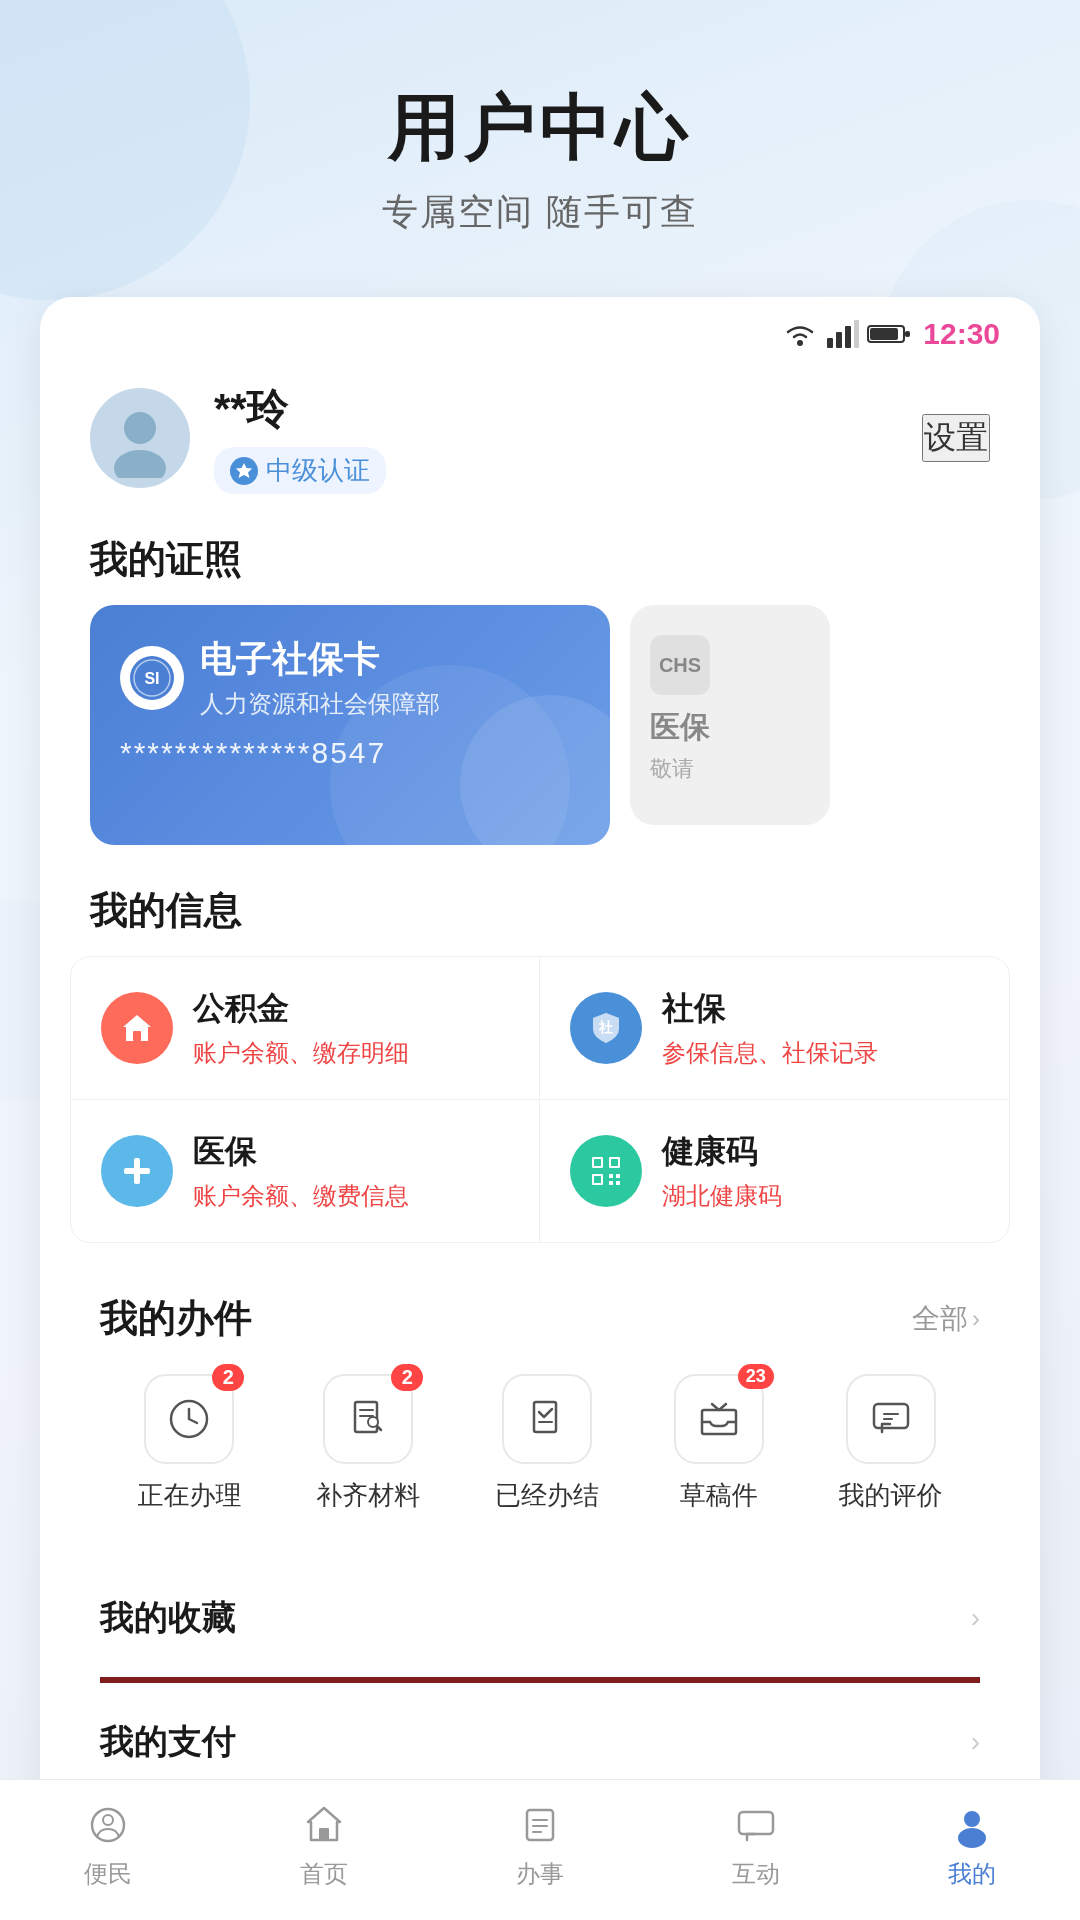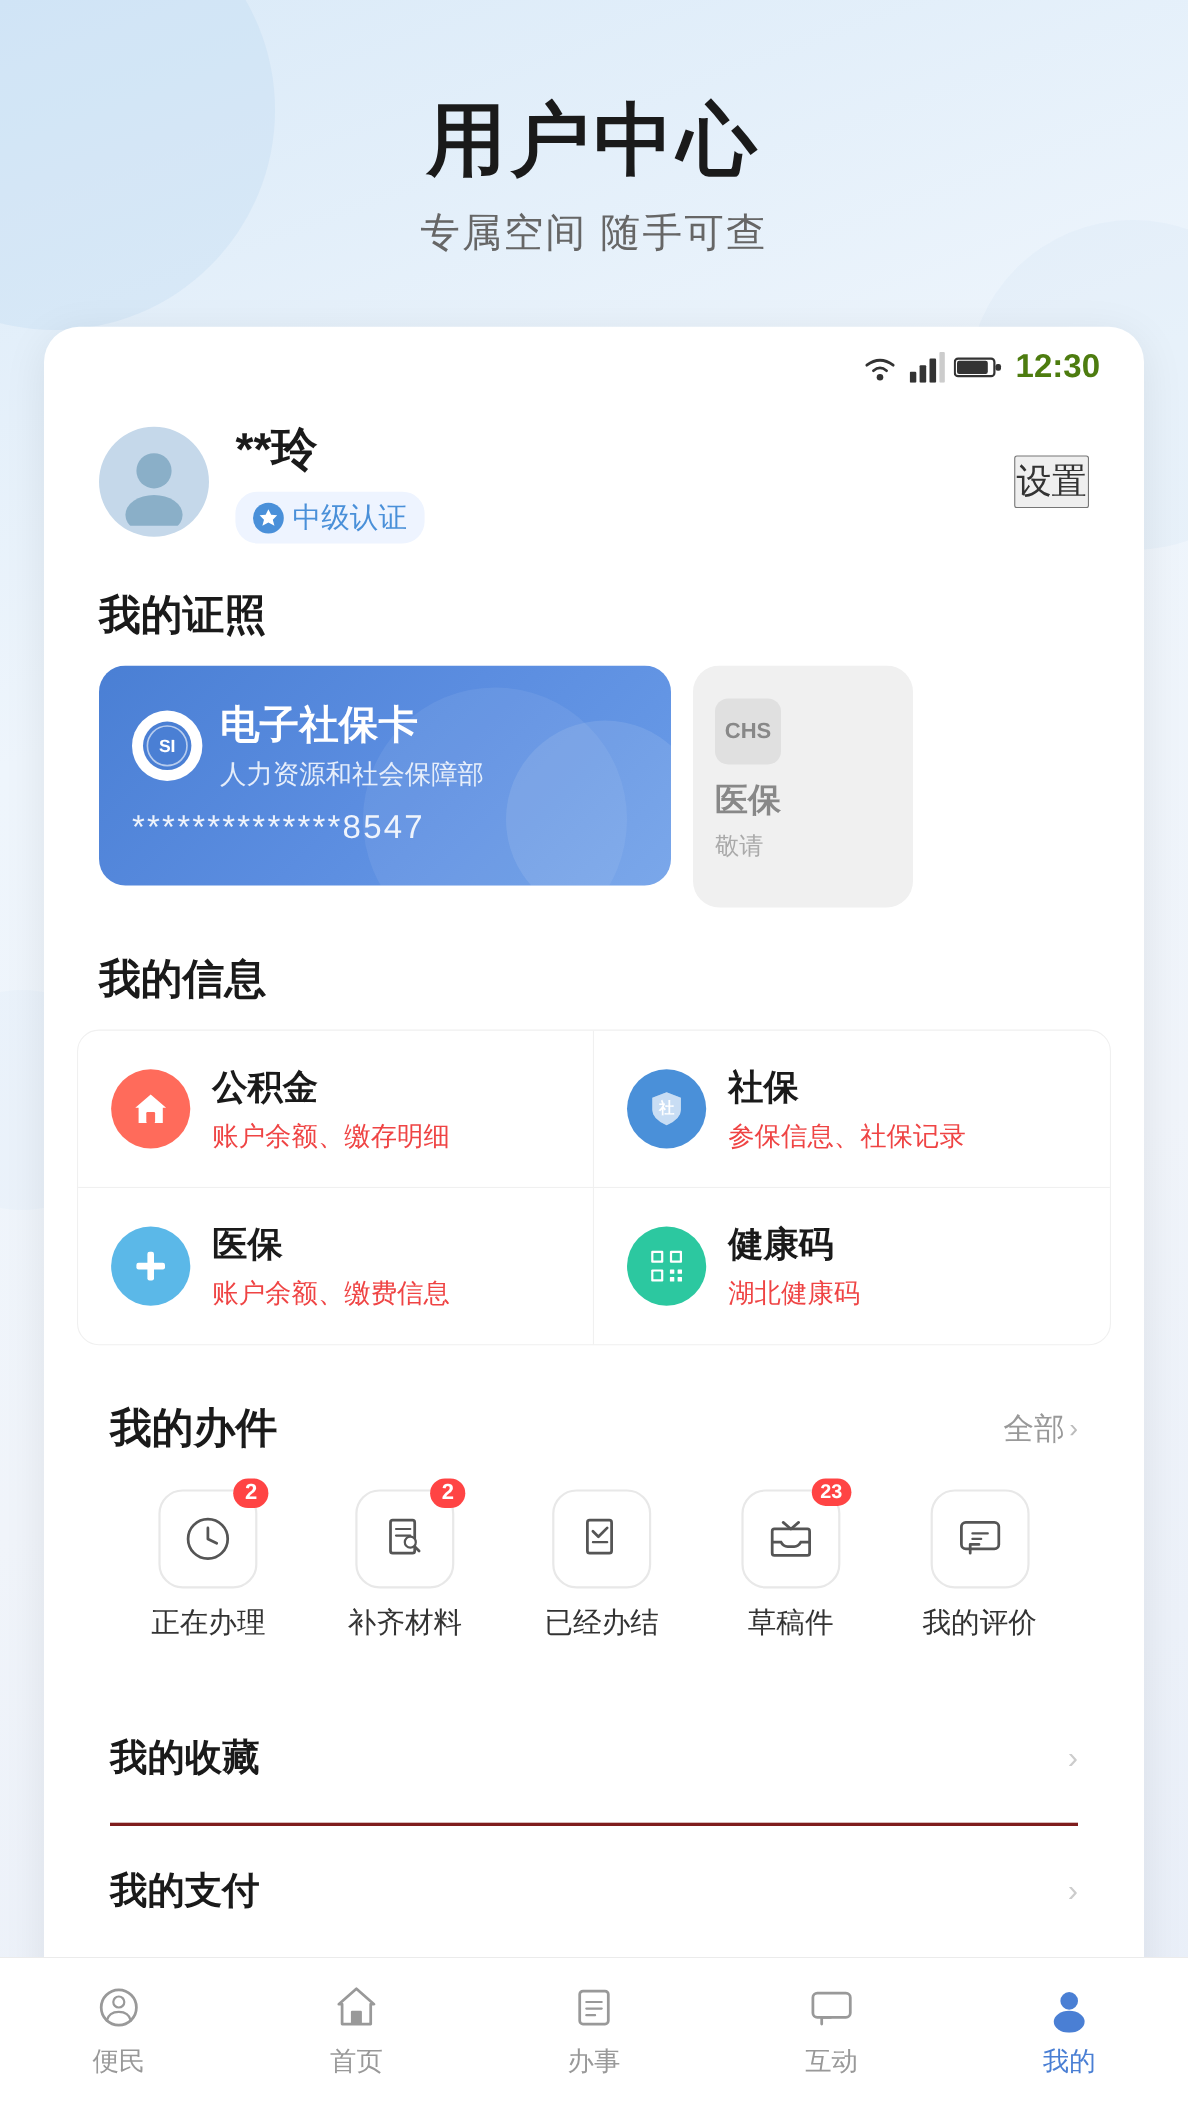--- a/index.html
+++ b/index.html
@@ -61,21 +61,21 @@
       gap: 12px;
     }
     .status-icons {
       display: flex;
       align-items: center;
       gap: 8px;
     }
     .status-time {
       font-size: 30px;
       font-weight: 600;
-      color: #4d7c0f;
+      color: #ec4899;
     }
 
     
     .user-section {
       display: flex;
       align-items: center;
       justify-content: space-between;
       padding: 20px 50px 30px;
     }
     .user-left {
@@ -148,21 +148,21 @@
       padding: 0 50px 30px;
       display: flex;
       gap: 20px;
       overflow: hidden;
     }
 
     
     .si-card {
       width: 520px;
       min-width: 520px;
-      height: 200px;
+      height: 240px;
       background: linear-gradient(135deg, #4a7fd4 0%, #5b8de0 50%, #6b9de8 100%);
       border-radius: 24px;
       padding: 30px;
       position: relative;
       overflow: hidden;
       flex-shrink: 0;
     }
     .si-card-bg {
       position: absolute;
       right: -30px;
@@ -387,21 +387,21 @@
       margin: 16px 30px 0;
       background: white;
       border-radius: 20px;
       padding: 0 30px;
     }
     .list-item {
       display: flex;
       align-items: center;
       justify-content: space-between;
       padding: 36px 0;
-      border-bottom: 3px solid #7f1d1d;
+      border-bottom: 6px solid #7f1d1d;
       cursor: pointer;
     }
     .list-item:last-child { border-bottom: none; }
     .list-item-label {
       font-size: 34px;
       font-weight: 600;
       color: #1a1a1a;
     }
     .list-chevron {
       font-size: 28px;

